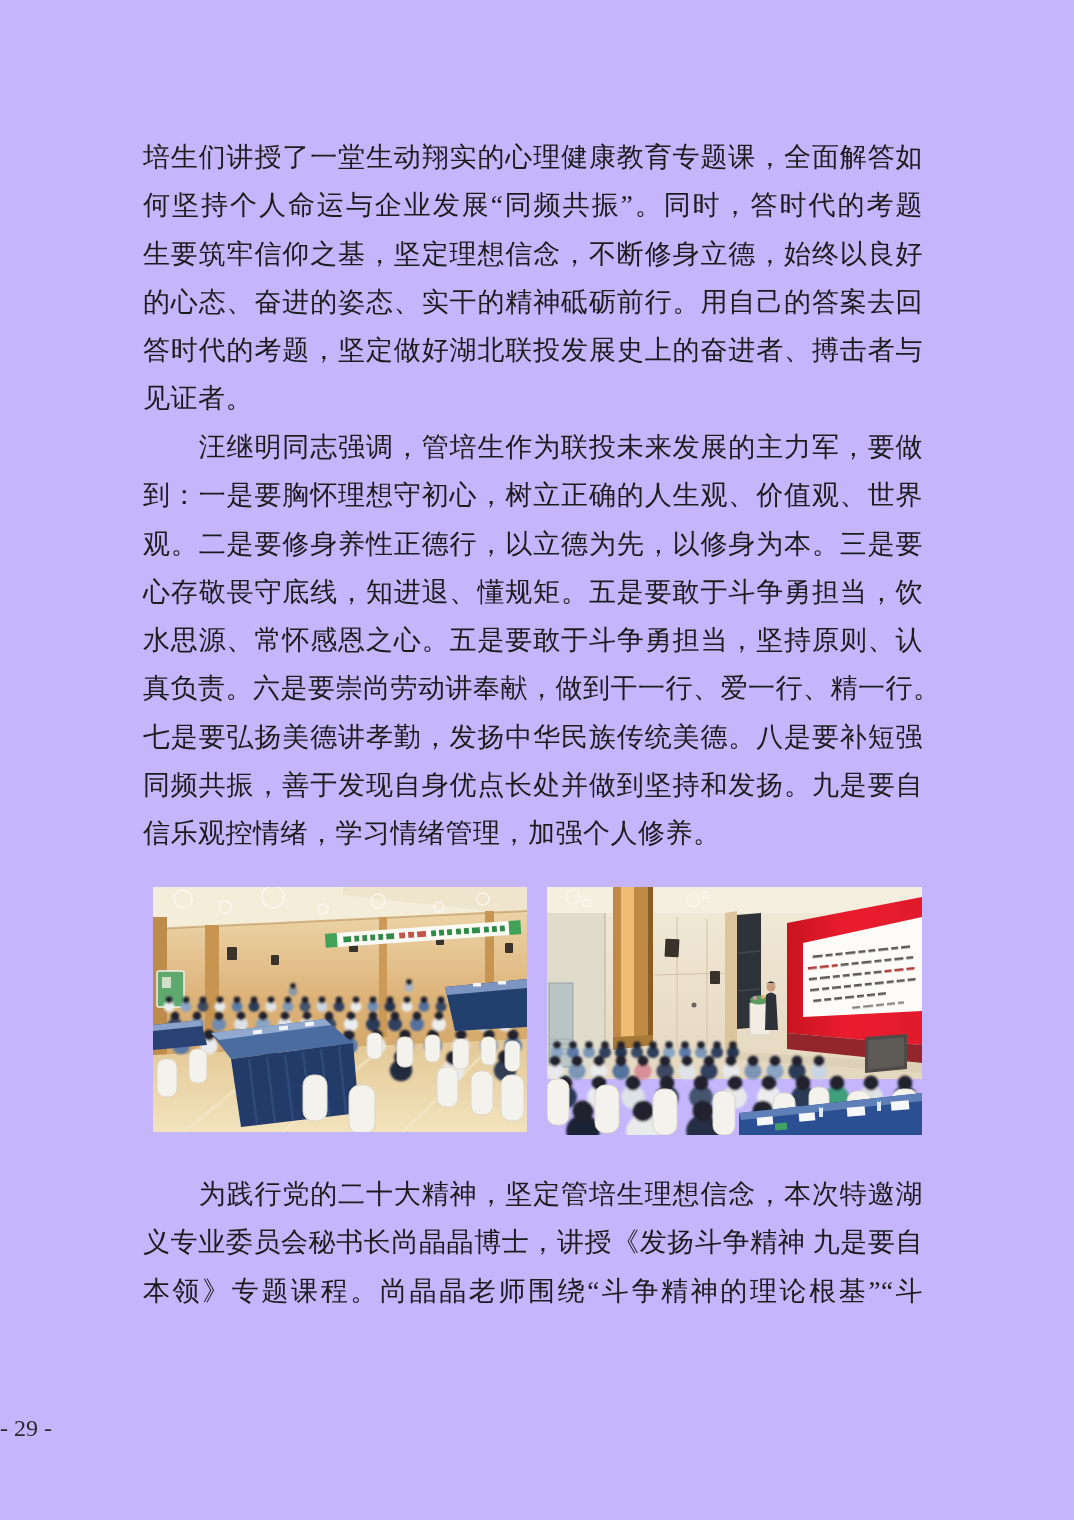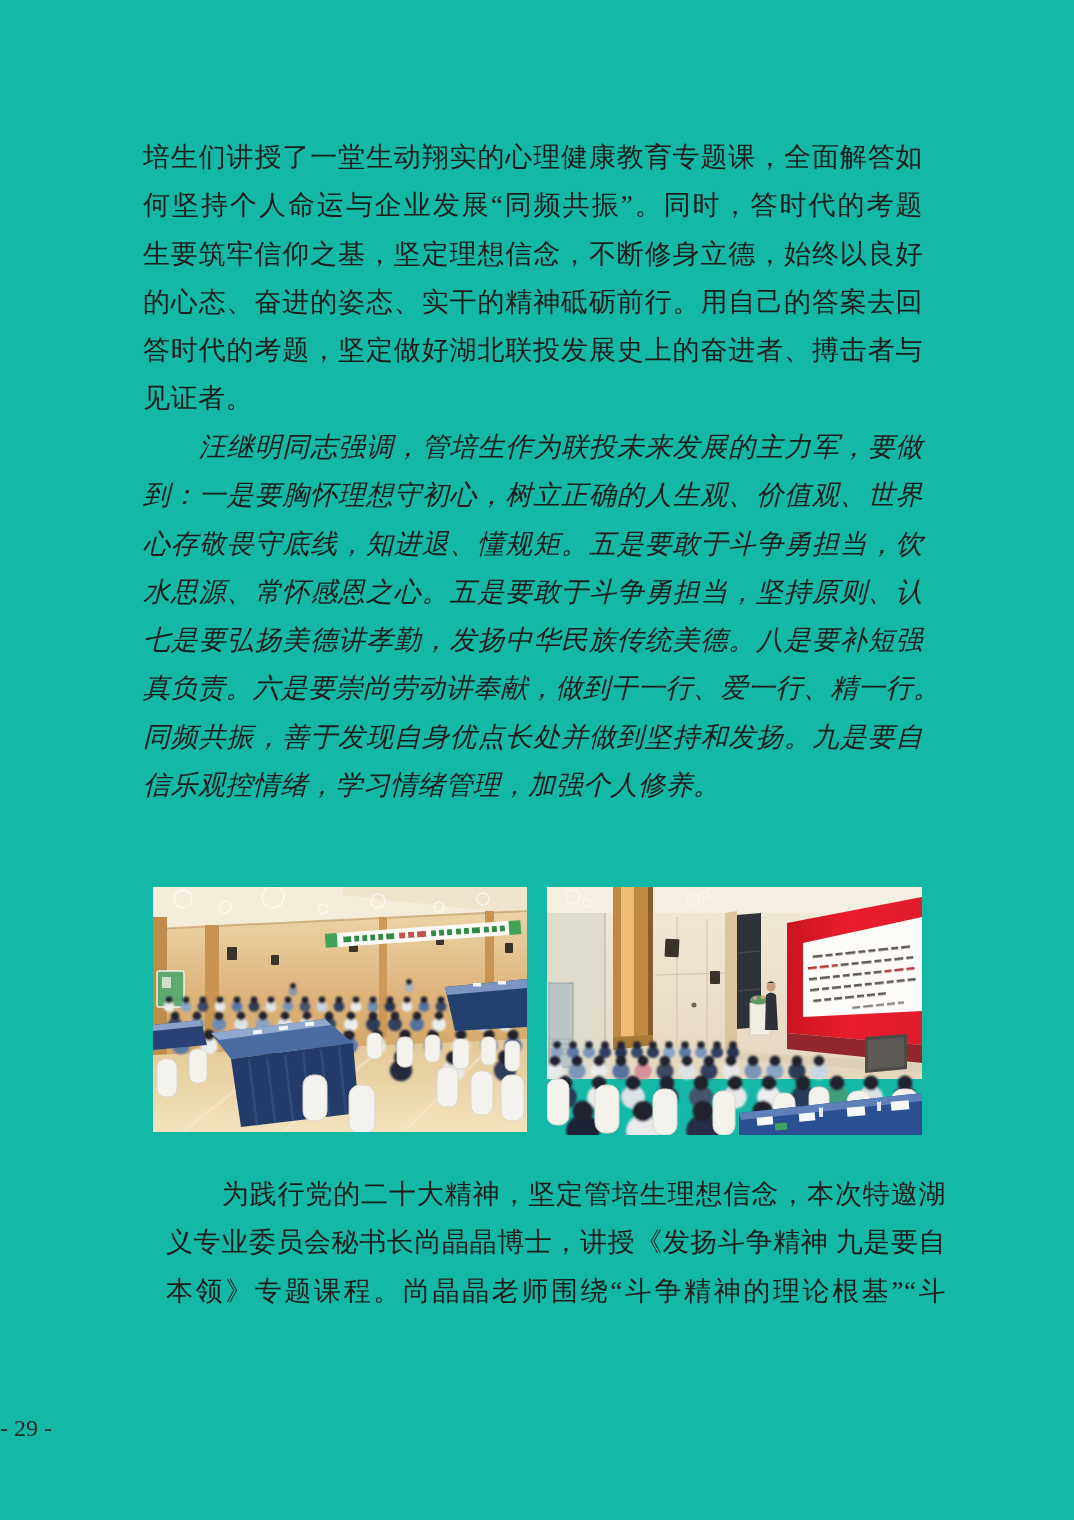--- a/index.html
+++ b/index.html
@@ -1,31 +1,31 @@
 <!DOCTYPE html>
 <html style="--c-text: #1c1c1c; --c-banner_green: #43a258; --c-screen_red: #d5182a; --c-table_navy: #24406e; --c-wall_tan: #ddb278; --c-floor_wood: #eeddb3; --c-chair_white: #f4f2ec;"><head>
 <meta charset="utf-8">
 <style>
   html,body { margin:0; padding:0; background:#ffffff; }
   .page {
-    position:relative; width:1074px; height:1520px; background:#14b8a6;
+    position:relative; width:1074px; height:1520px; background:#c4b5fd;
     font-family:"Liberation Serif","DejaVu Serif",serif;
     color:var(--c-text,#1c1c1c); overflow:hidden;
   }
   .para { position:absolute; left:143px; width:780px; }
   .pline {
     height:48.3px; line-height:48.3px; font-size:27px;
     text-align:justify; text-align-last:justify; white-space:nowrap;
     letter-spacing:0.5px;
   }
   .para .pline:last-child { text-align-last:left; }
   .para.cont .pline:last-child { text-align-last:justify; }
   #para1 { top:133px; }
-  #para2 { top:423px;font-style:italic; }
-  #para3 { top:1170px;margin-left:23px; }
+  #para2 { top:423px; }
+  #para3 { top:1170px; }
   .photo-row { position:absolute; left:153px; top:887px; width:769px; display:flex; gap:20px; }
   .photo { display:block; }
   .footer {
     position:absolute; left:0; top:1413px; width:100%;
     text-align:left; font-size:24px; line-height:30px; color:#2a2a2a;
   }
 </style>
 </head>
 <body>
 
@@ -35,24 +35,25 @@
       <div class="pline">培生们讲授了一堂生动翔实的心理健康教育专题课，全面解答如</div>
       <div class="pline">何坚持个人命运与企业发展“同频共振”。同时，答时代的考题</div>
       <div class="pline">生要筑牢信仰之基，坚定理想信念，不断修身立德，始终以良好</div>
       <div class="pline">的心态、奋进的姿态、实干的精神砥砺前行。用自己的答案去回</div>
       <div class="pline">答时代的考题，坚定做好湖北联投发展史上的奋进者、搏击者与</div>
       <div class="pline">见证者。</div>
     </section>
   <section id="para2" class="para">
       <div class="pline">　　汪继明同志强调，管培生作为联投未来发展的主力军，要做</div>
       <div class="pline">到：一是要胸怀理想守初心，树立正确的人生观、价值观、世界</div>
+      <div class="pline">观。二是要修身养性正德行，以立德为先，以修身为本。三是要</div>
       <div class="pline">心存敬畏守底线，知进退、懂规矩。五是要敢于斗争勇担当，饮</div>
       <div class="pline">水思源、常怀感恩之心。五是要敢于斗争勇担当，坚持原则、认</div>
+      <div class="pline">真负责。六是要崇尚劳动讲奉献，做到干一行、爱一行、精一行。</div>
       <div class="pline">七是要弘扬美德讲孝勤，发扬中华民族传统美德。八是要补短强</div>
-      <div class="pline">真负责。六是要崇尚劳动讲奉献，做到干一行、爱一行、精一行。</div>
       <div class="pline">同频共振，善于发现自身优点长处并做到坚持和发扬。九是要自</div>
       <div class="pline">信乐观控情绪，学习情绪管理，加强个人修养。</div>
     </section>
 
   <div class="photo-row">
 
     <svg class="photo" width="374" height="245" viewBox="0 0 374 245">
       <defs>
         <linearGradient id="lwall" x1="0" y1="0" x2="0" y2="1">
           <stop offset="0" stop-color="#ecd4a8"></stop>

